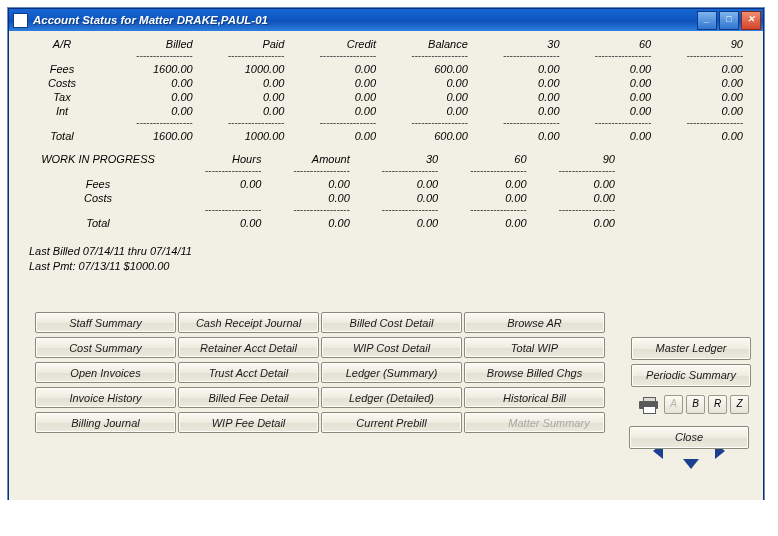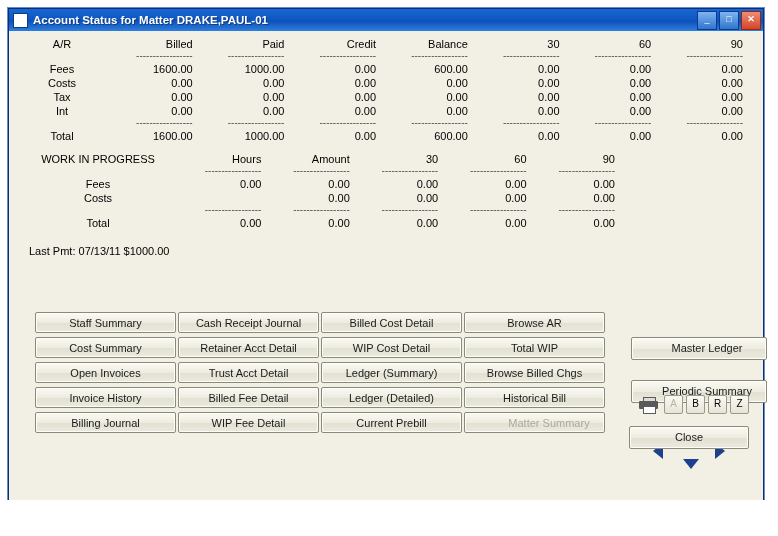--- a/index.html
+++ b/index.html
@@ -11,21 +11,21 @@
     color:#000;
     overflow:hidden;
   }
   .window{
     position:absolute;
     left:8px;top:8px;
     width:754px;height:492px;
     border:1px solid #0a2f7a;
     background:#c4b5fd;
     box-shadow:0 0 0 1px #6d8bbf;
-    display:flex;flex-direction:column;
+    display:flex;flex-direction:column;font-style:italic;
   }
   
   .titlebar{
     height:22px;
     background:linear-gradient(to bottom,#1767d4 0%,#0f57c1 45%,#0d51b8 55%,#2e7fe0 100%);
     display:flex;align-items:center;
     padding:0 2px 0 4px;
     color:#fff;
   }
   .title-ico{
@@ -98,21 +98,21 @@
     box-shadow:inset 0 0 0 1px #fdfdf9;
     cursor:default;
     font-family:"Liberation Sans", sans-serif;
   }
   .btn.disabled{color:#a9a9a0;padding-left:29px;}
   .ledger-btns{
     position:absolute;right:14px;top:306px;
     width:118px;
   }
   .ledger-btns .btn{
-    display:block;width:118px;height:21px;line-height:20px;margin-bottom:20px;padding-left:16px;
+    display:block;width:118px;height:21px;line-height:20px;margin-bottom:4px;
   }
   
   .grid{
     position:absolute;left:26px;bottom:68px;
     display:grid;
     grid-template-columns:repeat(4,141px);
     grid-auto-rows:21px;
     gap:4px 2px;
   }
   .grid .btn{line-height:20px;}
@@ -322,20 +322,21 @@
         <td class="num">0.00</td>
         <td class="num">0.00</td>
         <td class="num">0.00</td>
         <td class="num">0.00</td>
         <td></td>
       </tr>
     </tbody>
       </table>
 
     <div class="lastinfo">
+      <div>Last Billed 07/14/11 thru 07/14/11</div>
       <div>Last Pmt:  07/13/11  $1000.00</div>
     </div>
 
     <div class="ledger-btns">
       <div class="btn">Master Ledger</div>
       <div class="btn">Periodic Summary</div>
     </div>
 
     <div class="prz">
       <div class="printer">

